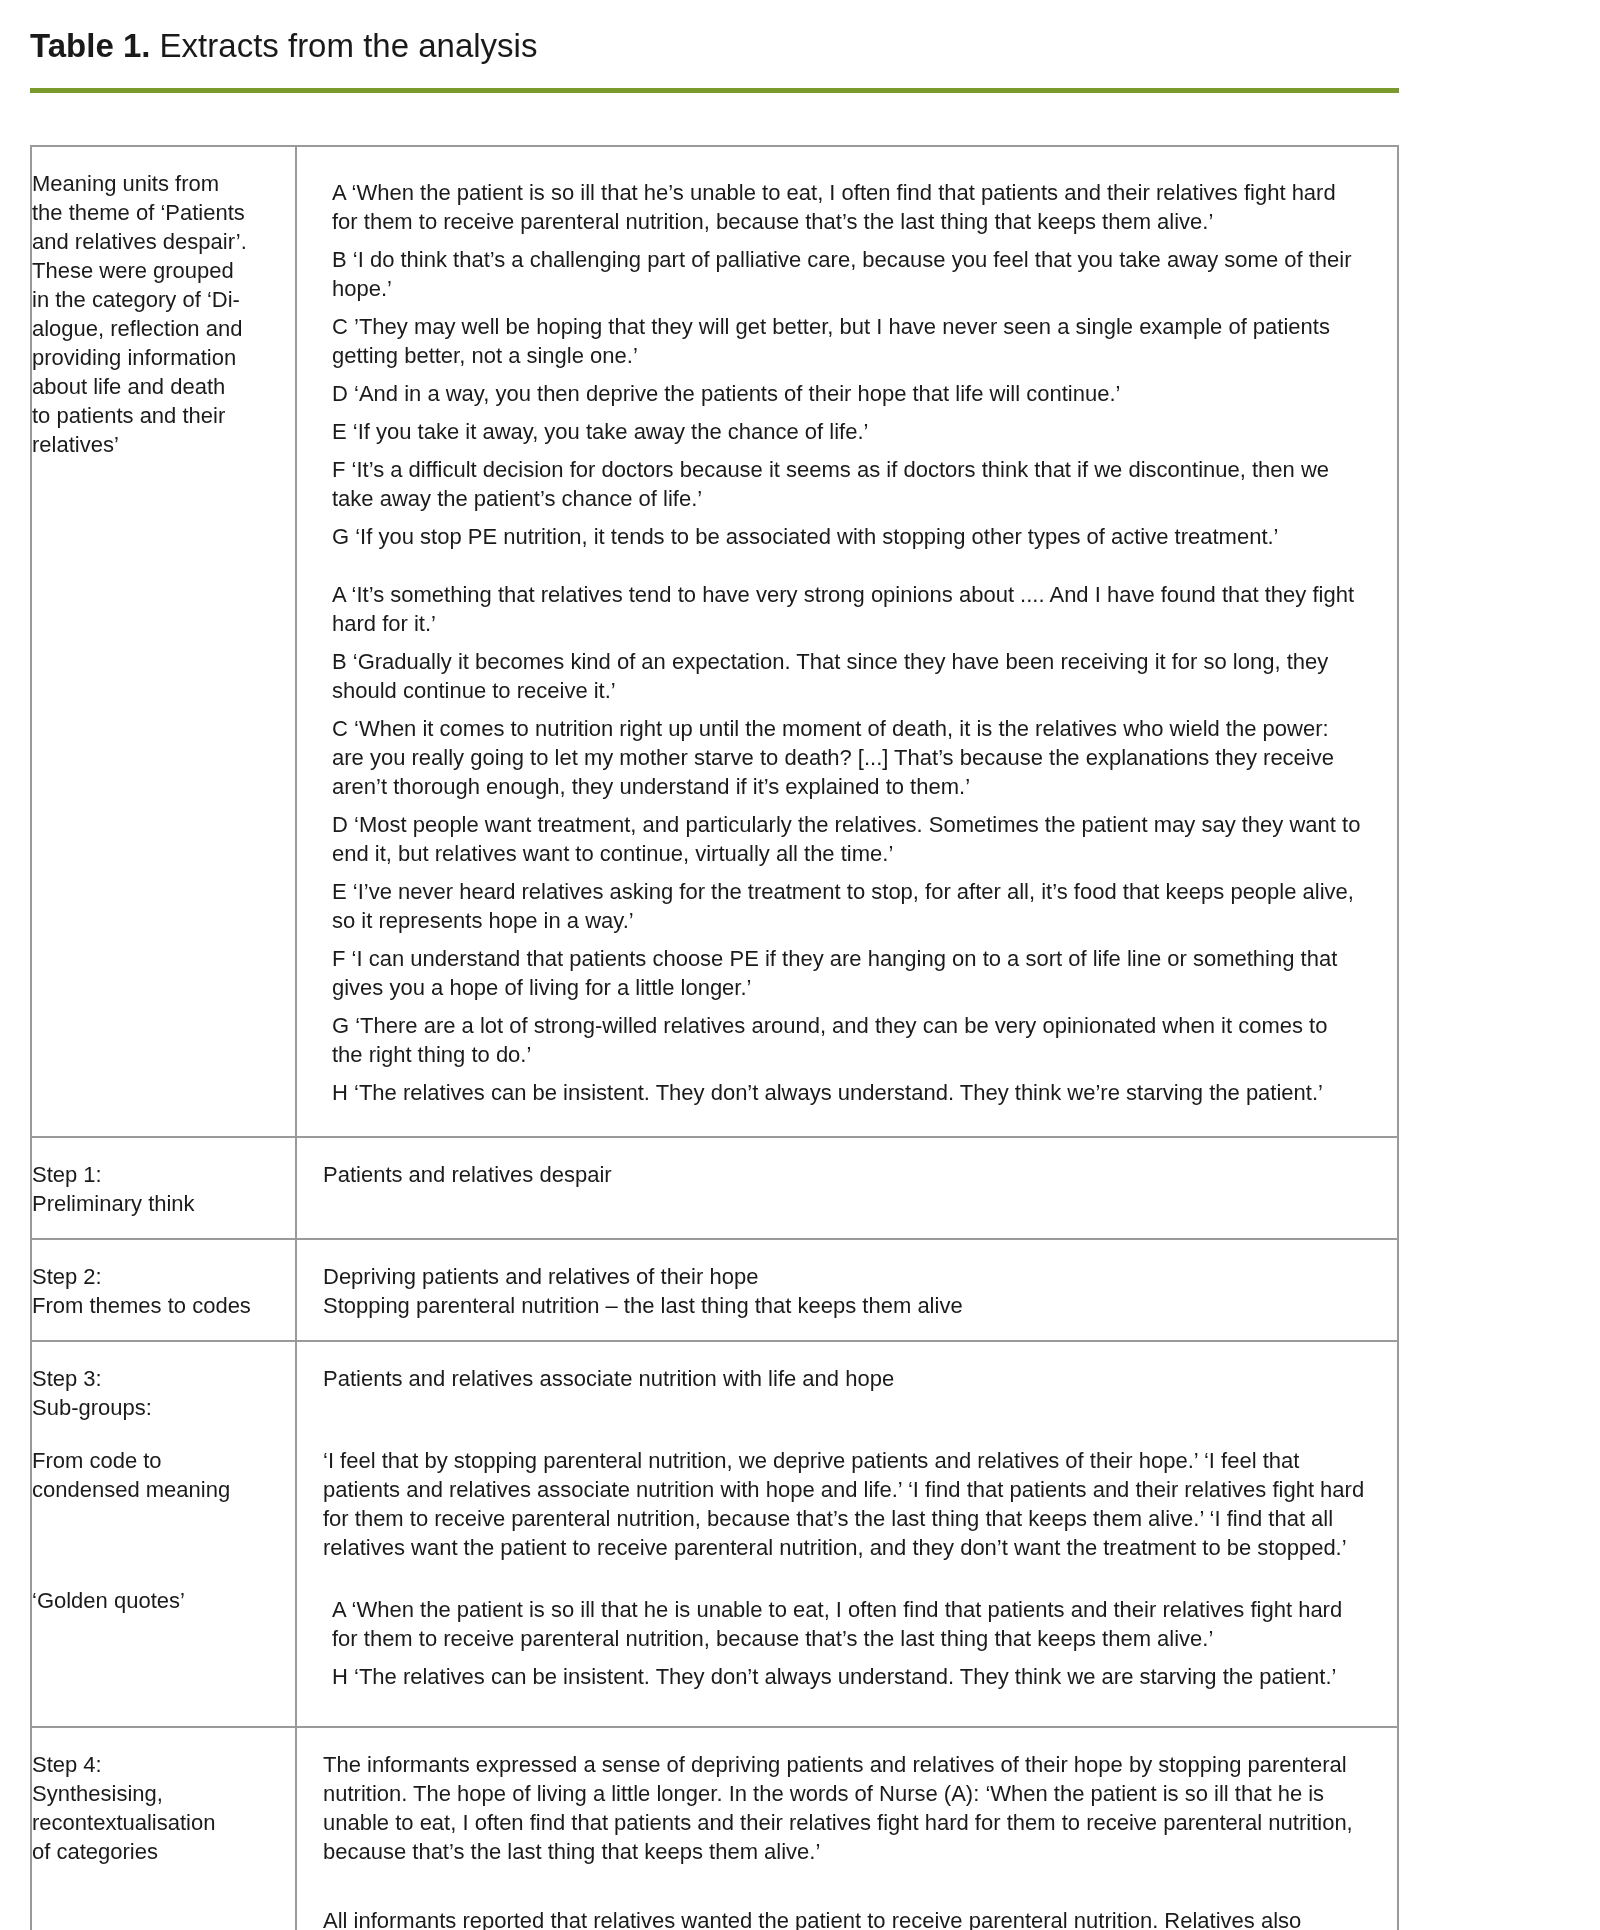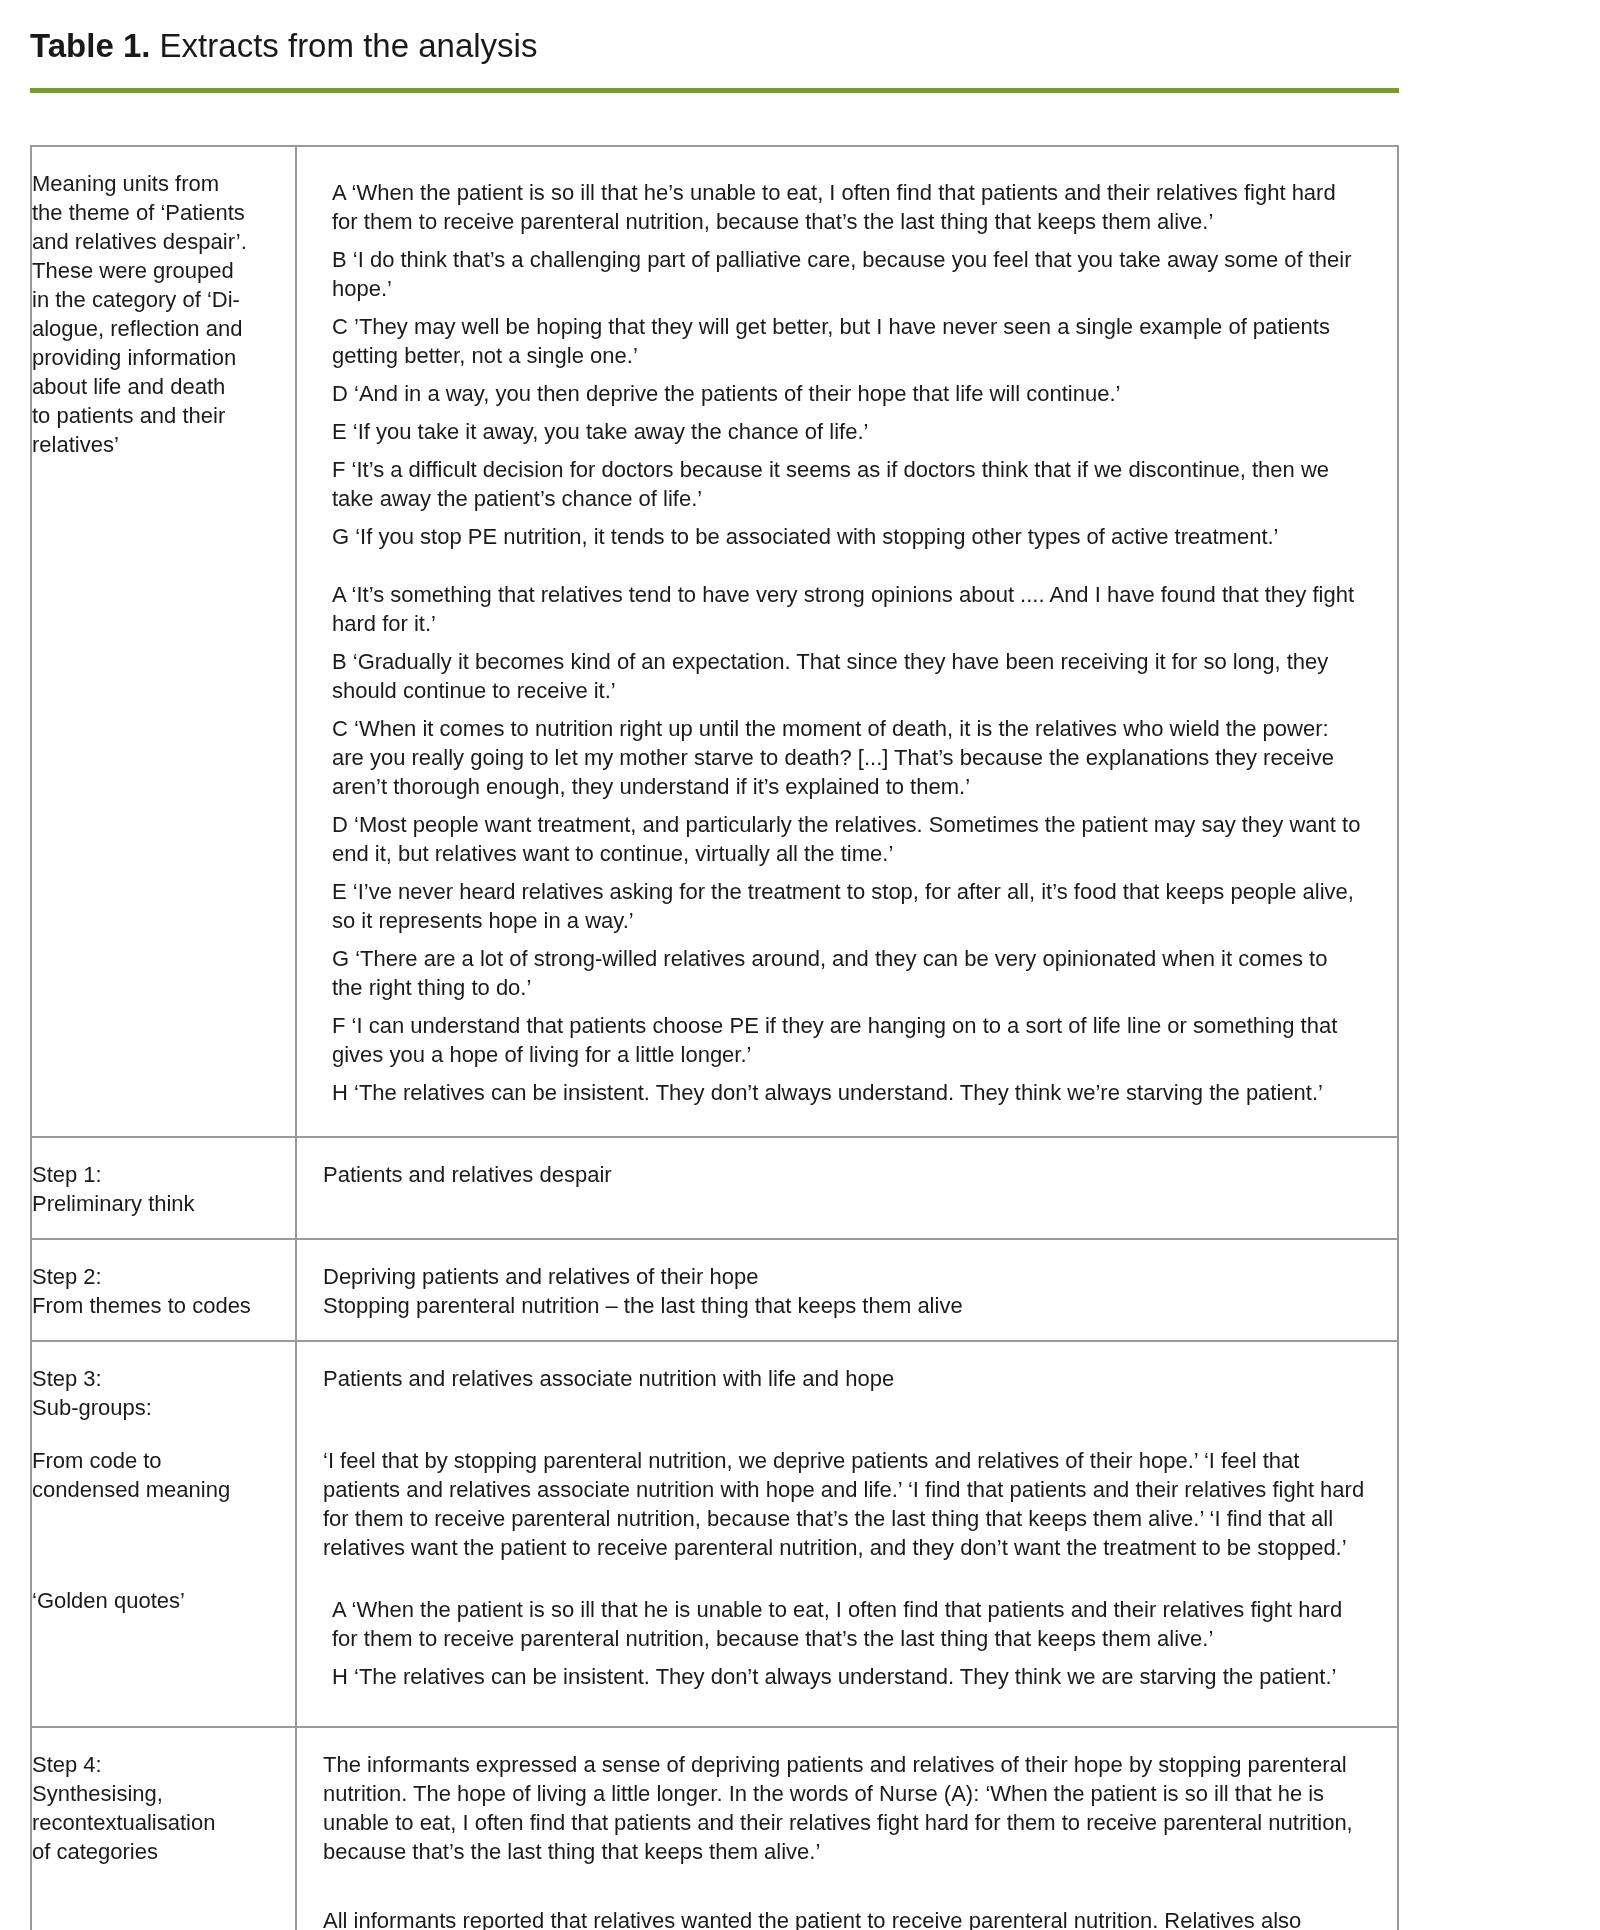--- a/index.html
+++ b/index.html
@@ -94,22 +94,22 @@
           <div class="q">E ‘If you take it away, you take away the chance of life.’</div>
           <div class="q">F ‘It’s a difficult decision for doctors because it seems as if doctors think that if we discontinue, then we take away the patient’s chance of life.’</div>
           <div class="q">G ‘If you stop PE nutrition, it tends to be associated with stopping other types of active treatment.’</div>
         </div>
         <div class="q-group">
           <div class="q">A ‘It’s something that relatives tend to have very strong opinions about .... And I have found that they fight hard for it.’</div>
           <div class="q">B ‘Gradually it becomes kind of an expectation. That since they have been receiving it for so long, they should continue to receive it.’</div>
           <div class="q">C ‘When it comes to nutrition right up until the moment of death, it is the relatives who wield the power: are you really going to let my mother starve to death? [...] That’s because the explanations they receive aren’t thorough enough, they understand if it’s explained to them.’</div>
           <div class="q">D ‘Most people want treatment, and particularly the relatives. Sometimes the patient may say they want to end it, but relatives want to continue, virtually all the time.’</div>
           <div class="q">E ‘I’ve never heard relatives asking for the treatment to stop, for after all, it’s food that keeps people alive, so it represents hope in a way.’</div>
+          <div class="q">F ‘I can understand that patients choose PE if they are hanging on to a sort of life line or something that gives you a hope of living for a little longer.’</div>
           <div class="q">G ‘There are a lot of strong-willed relatives around, and they can be very opinionated when it comes to the right thing to do.’</div>
-          <div class="q">F ‘I can understand that patients choose PE if they are hanging on to a sort of life line or something that gives you a hope of living for a little longer.’</div>
           <div class="q">H ‘The relatives can be insistent. They don’t always understand. They think we’re starving the patient.’</div>
         </div>
       </div>
     </div>
 
     <div class="row bordered">
       <div class="cell left">Step 1:
 Preliminary think</div>
       <div class="cell right pre">Patients and relatives despair</div>
     </div>

